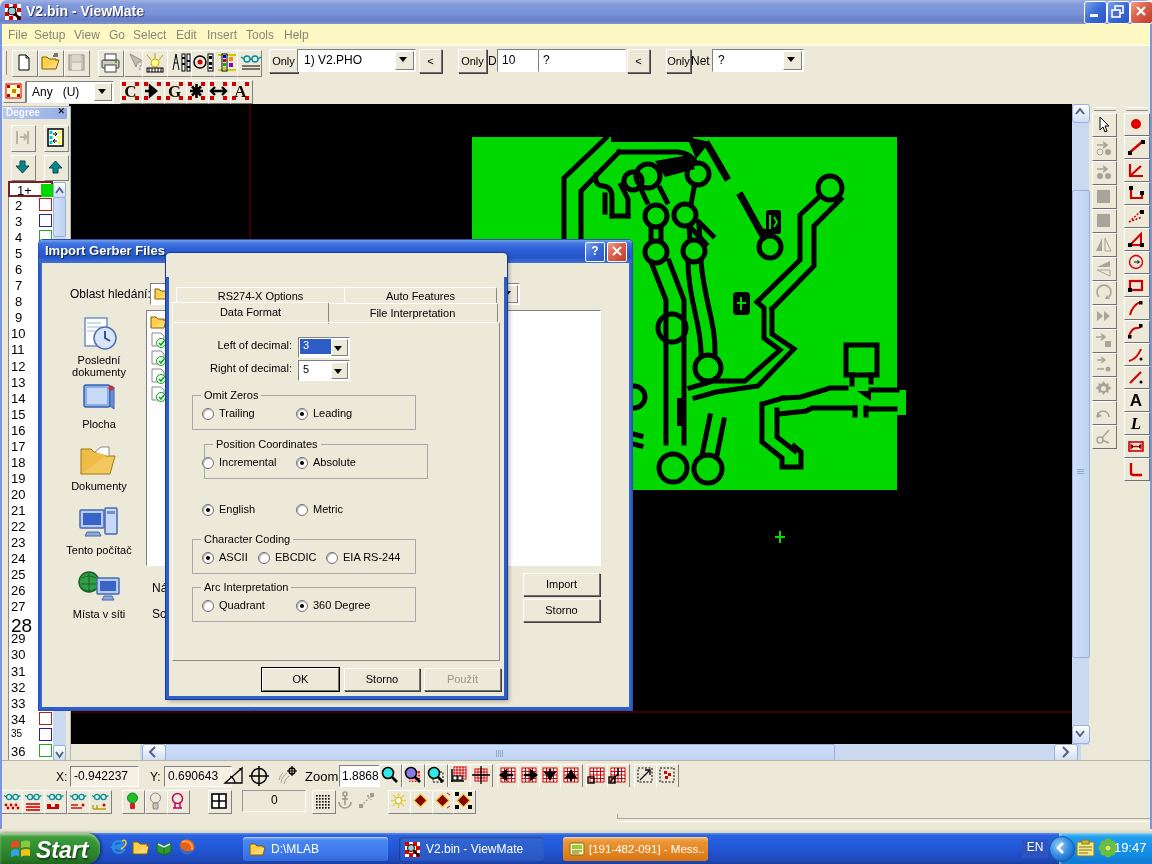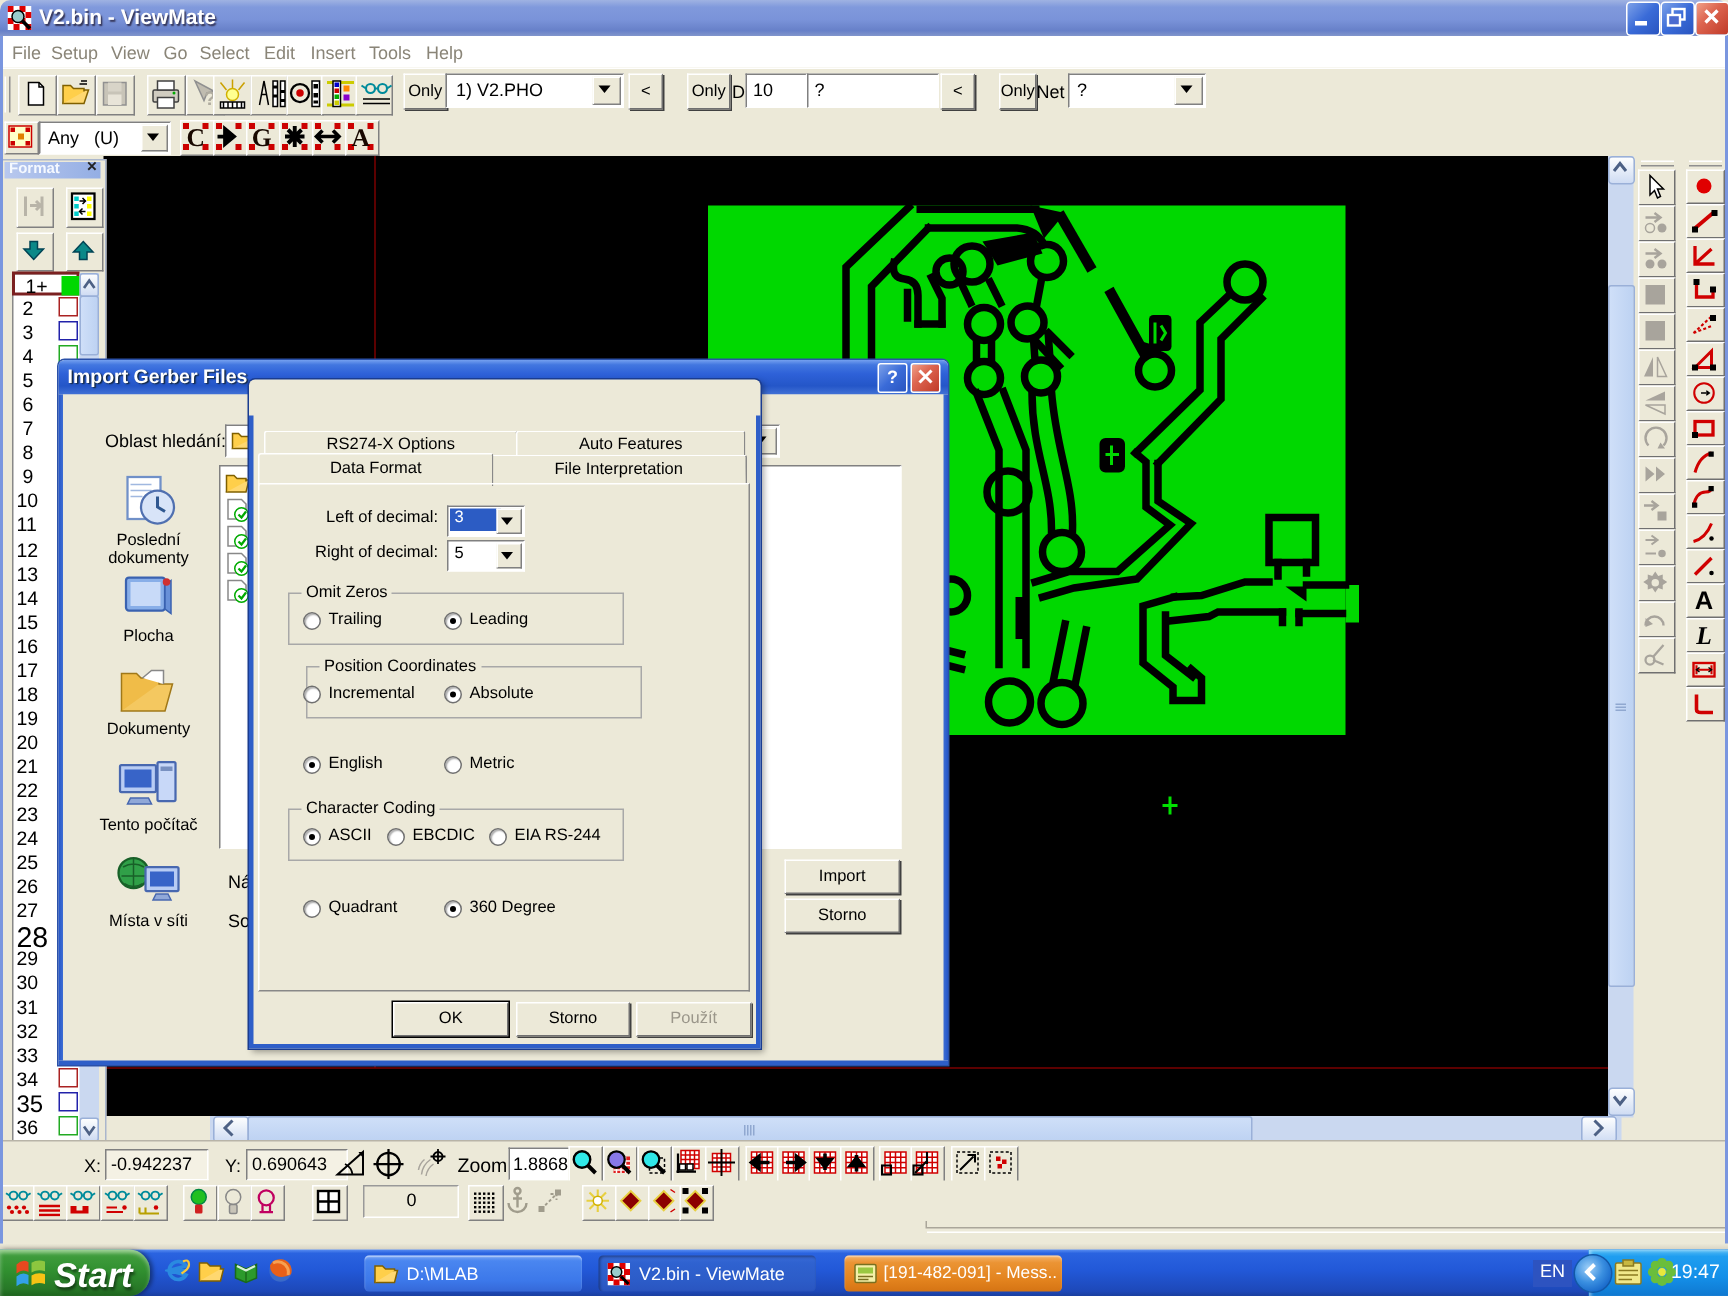--- a/index.html
+++ b/index.html
@@ -65,21 +65,21 @@
     <svg width="19" height="19">
         <rect x="6" y="4" width="8" height="7" fill="none" stroke="#fff" stroke-width="1.6"></rect>
         <rect x="3" y="8" width="8" height="7" fill="#4a6bd0" stroke="#fff" stroke-width="1.6"></rect>
       </svg></div>
   <div class="xpbtn close" style="left:1130px;top:1px;">
     <svg width="19" height="19">
         <path d="M5,5 L13,13 M13,5 L5,13" stroke="#fff" stroke-width="2.2"></path>
       </svg></div>
 </div>
 
-<div class="abs" style="left:0;top:24px;width:1152px;height:21px;background:#ffffff;color:#8a8578;font-size:12px;">
+<div class="abs" style="left:0;top:24px;width:1152px;height:21px;background:#fef9c3;color:#8a8578;font-size:12px;">
   <span class="abs" style="left:8px;top:4px;">File</span>
   <span class="abs" style="left:34px;top:4px;">Setup</span>
   <span class="abs" style="left:74px;top:4px;">View</span>
   <span class="abs" style="left:109px;top:4px;">Go</span>
   <span class="abs" style="left:133px;top:4px;">Select</span>
   <span class="abs" style="left:176px;top:4px;">Edit</span>
   <span class="abs" style="left:207px;top:4px;">Insert</span>
   <span class="abs" style="left:246px;top:4px;">Tools</span>
   <span class="abs" style="left:284px;top:4px;">Help</span>
 </div>
@@ -505,21 +505,21 @@
     <div class="tb"><svg width="23" height="21">
           <path d="M6,4 V14 Q6,16 9,16 H17" stroke="#d00000" stroke-width="2.4" fill="none"></path>
         </svg></div>
   </div>
 </div>
 
 <div class="abs" id="layers" style="left:1px;top:106px;width:68px;height:656px;background:#ECE9D8;
      border:1px solid #aab6cc;">
   <div class="abs" style="left:1px;top:1px;width:64px;height:11px;
        background:linear-gradient(90deg,#b8c8ee,#94aee4);color:#f4f8ff;font-size:10px;font-weight:bold;">
-    <span style="position:absolute;left:3px;top:-1px;">Format</span>
+    <span style="position:absolute;left:3px;top:-1px;">Degree</span>
     <span style="position:absolute;right:2px;top:-2px;color:#222;font-weight:bold;font-size:9px;">✕</span>
   </div>
   <div class="btn flat" style="left:9px;top:18px;width:23px;height:25px;">
     <svg width="21" height="23">
         <path d="M5,5 v13 M8,11 h7 m-3,-3 l3,3 -3,3 M16,5 v13" stroke="#b8b4a8" stroke-width="2" fill="none"></path>
       </svg></div>
   <div class="btn flat" style="left:42px;top:18px;width:23px;height:25px;">
     <svg width="21" height="23">
         <rect x="3" y="3" width="15" height="17" fill="#fff" stroke="#000" stroke-width="1.5"></rect>
         <rect x="4.5" y="5" width="3" height="3" fill="#0cc"></rect>
@@ -642,21 +642,21 @@
         <span style="position:absolute;left:3px;top:1px;font-size:13px;">32</span>
       </div>
   <div style="position:absolute;left:0;top:514px;width:45px;height:16px;">
         <span style="position:absolute;left:3px;top:1px;font-size:13px;">33</span>
       </div>
   <div style="position:absolute;left:0;top:530px;width:45px;height:16px;">
         <span style="position:absolute;left:3px;top:1px;font-size:13px;">34</span>
         <i style="position:absolute;left:31px;top:1px;width:11px;height:11px;border:1px solid #aa2222;background:#fff;"></i>
       </div>
   <div style="position:absolute;left:0;top:546px;width:45px;height:16px;">
-        <span style="position:absolute;left:3px;top:1px;font-size:16px;">35</span>
+        <span style="position:absolute;left:3px;top:1px;font-size:10px;">35</span>
         <i style="position:absolute;left:31px;top:1px;width:11px;height:11px;border:1px solid #2222aa;background:#fff;"></i>
       </div>
   <div style="position:absolute;left:0;top:562px;width:45px;height:16px;">
         <span style="position:absolute;left:3px;top:1px;font-size:13px;">36</span>
         <i style="position:absolute;left:31px;top:1px;width:11px;height:11px;border:1px solid #22aa22;background:#fff;"></i>
       </div>
   </div>
 
   <div class="abs" style="left:51px;top:75px;width:13px;height:578px;background:#cad8f0;">
     <div class="abs" style="left:0;top:0;width:11px;height:14px;border-radius:2px;background:linear-gradient(180deg,#fdfefe,#cfdcf3);border:1px solid #9ab0d8;">
@@ -1159,20 +1159,23 @@
     <span class="rlabel" style="left:147px;top:250px;">Metric</span>
   <div class="group" style="left:26px;top:286px;width:222px;height:33px;">
       <span>Character Coding</span>
     </div>
   <div class="radio sel" style="left:36px;top:299px;"></div>
     <span class="rlabel" style="left:53px;top:298px;">ASCII</span>
   <div class="radio" style="left:92px;top:299px;"></div>
     <span class="rlabel" style="left:109px;top:298px;">EBCDIC</span>
   <div class="radio" style="left:160px;top:299px;"></div>
     <span class="rlabel" style="left:177px;top:298px;">EIA RS-244</span>
+  <div class="group" style="left:26px;top:334px;width:222px;height:33px;">
+      <span>Arc Interpretation</span>
+    </div>
   <div class="radio" style="left:36px;top:347px;"></div>
     <span class="rlabel" style="left:53px;top:346px;">Quadrant</span>
   <div class="radio sel" style="left:130px;top:347px;"></div>
     <span class="rlabel" style="left:147px;top:346px;">360 Degree</span>
 
   <div class="push" style="left:96px;top:415px;width:75px;height:21px;line-height:21px;outline:1px solid #000;">OK</div>
   <div class="push" style="left:178px;top:415px;width:74px;height:21px;line-height:21px;">Storno</div>
   <div class="push" style="left:258px;top:415px;width:75px;height:21px;line-height:21px;color:#9a968a;">Použít</div>
 
   <div class="abs" style="left:0;top:24px;width:3px;height:419px;background:#2e5ec8;"></div>

